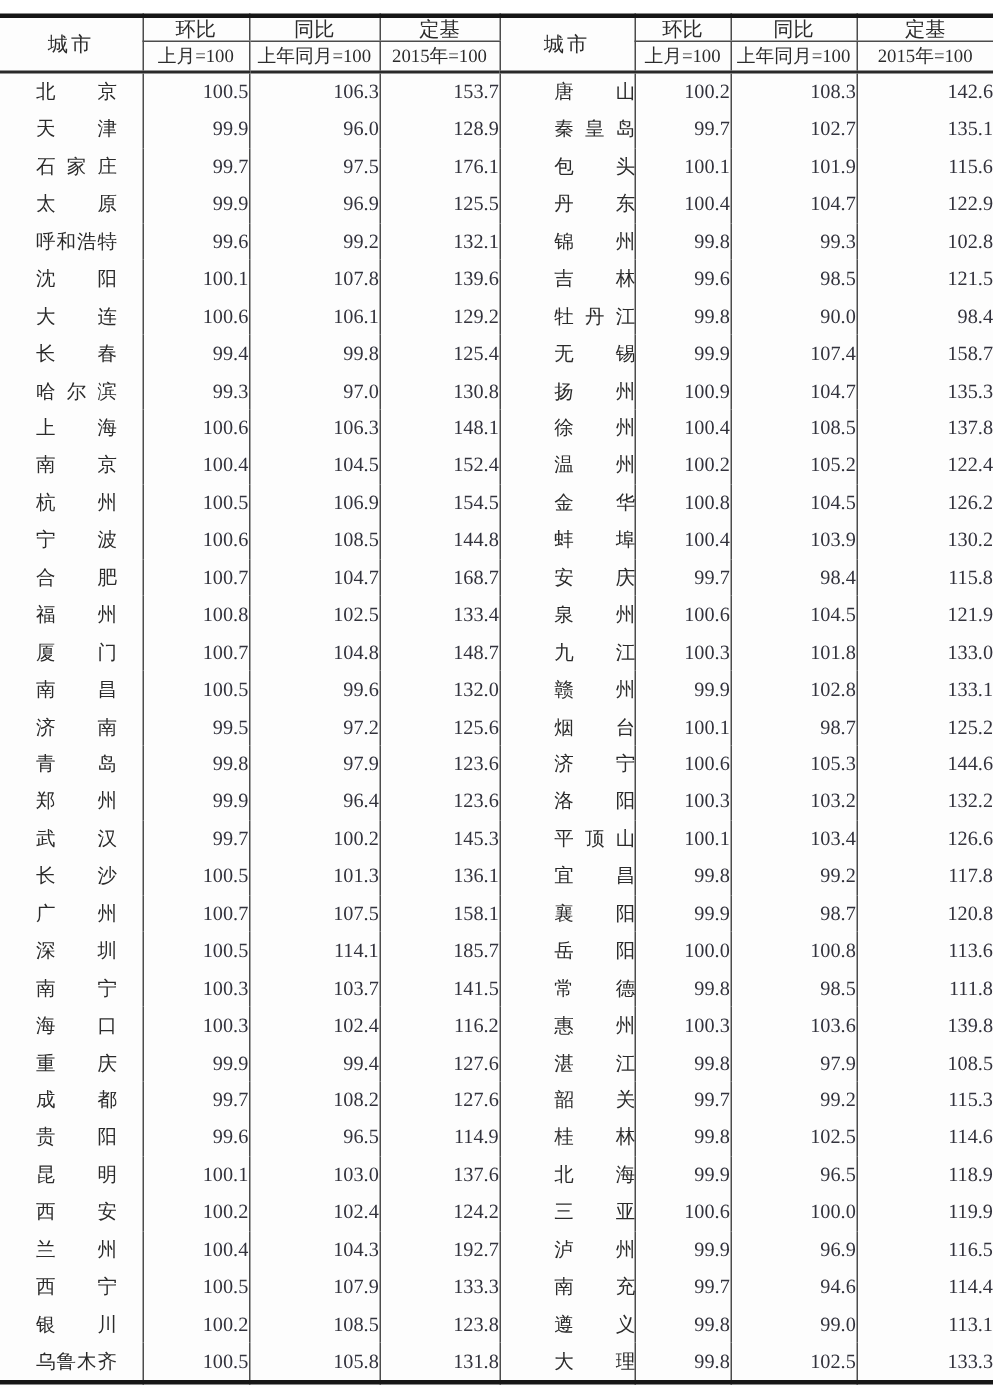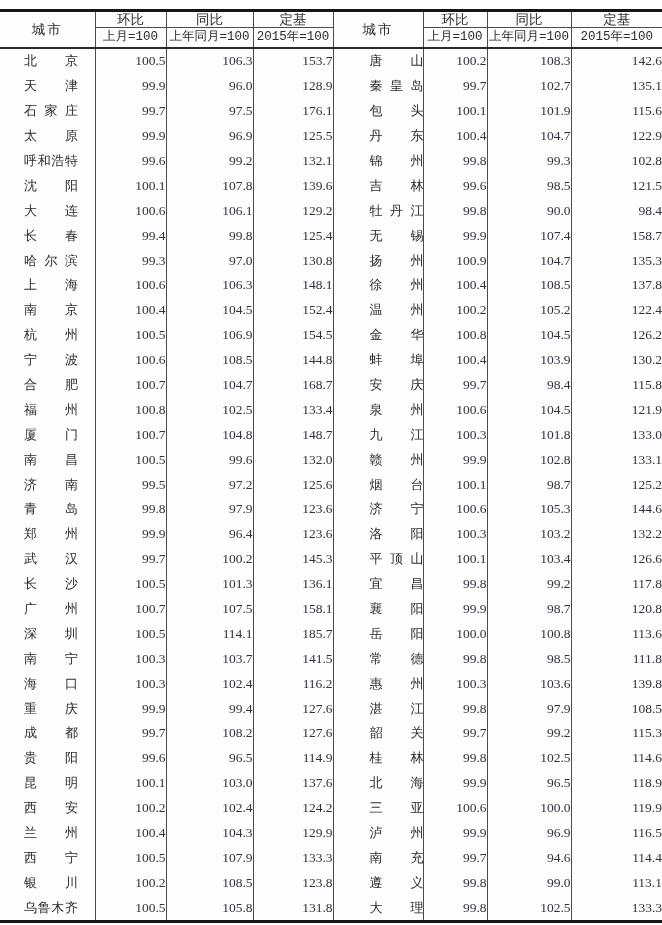--- a/index.html
+++ b/index.html
@@ -9,21 +9,21 @@
     font-family:"Liberation Serif","DejaVu Serif",serif;color:#2b2b2b;
   }
   table.idx{
     border-collapse:collapse;table-layout:fixed;width:662px;
     margin-top:9px;
     border-top:3px solid #161616;border-bottom:3px solid #161616;border-radius:20px;
   }
   table.idx th{font-weight:normal;text-align:center;vertical-align:middle;padding:0;}
   table.idx td{padding:0;vertical-align:middle;}
   tr.h1 th{height:15px;font-size:13.5px;line-height:15px;}
-  tr.h2 th{height:19px;font-size:12.5px;line-height:19px;border-bottom:2px solid #2a2a2a;font-family:Liberation Mono, monospace;}
+  tr.h2 th{height:19px;font-size:12.5px;line-height:19px;border-bottom:2px solid #2a2a2a;}
   th.grp{border-bottom:1px solid #4c4c4c;}
   th.city-h{border-bottom:2px solid #2a2a2a;font-size:13.5px;letter-spacing:2px;}
   .bl{border-left:1px solid #4c4c4c;}
   tbody td{height:24.9px;font-size:13.5px;color:#32323c;}
   td.city{color:#2b2b2b;}
   .cname{
     display:inline-block;width:54px;font-size:13px;
     text-align:justify;text-align-last:justify;text-justify:inter-character;
     white-space:nowrap;
   }
@@ -380,21 +380,21 @@
           <td class="num bl base-l">124.2</td>
           <td class="city r bl"><span class="cname">三亚</span></td>
           <td class="num bl mom-r">100.6</td>
           <td class="num bl yoy-r">100.0</td>
           <td class="num bl base-r">119.9</td>
         </tr>
         <tr>
           <td class="city l"><span class="cname">兰州</span></td>
           <td class="num bl mom-l">100.4</td>
           <td class="num bl yoy-l">104.3</td>
-          <td class="num bl base-l">129.9</td>
+          <td class="num bl base-l">192.7</td>
           <td class="city r bl"><span class="cname">泸州</span></td>
           <td class="num bl mom-r">99.9</td>
           <td class="num bl yoy-r">96.9</td>
           <td class="num bl base-r">116.5</td>
         </tr>
         <tr>
           <td class="city l"><span class="cname">西宁</span></td>
           <td class="num bl mom-l">100.5</td>
           <td class="num bl yoy-l">107.9</td>
           <td class="num bl base-l">133.3</td>

